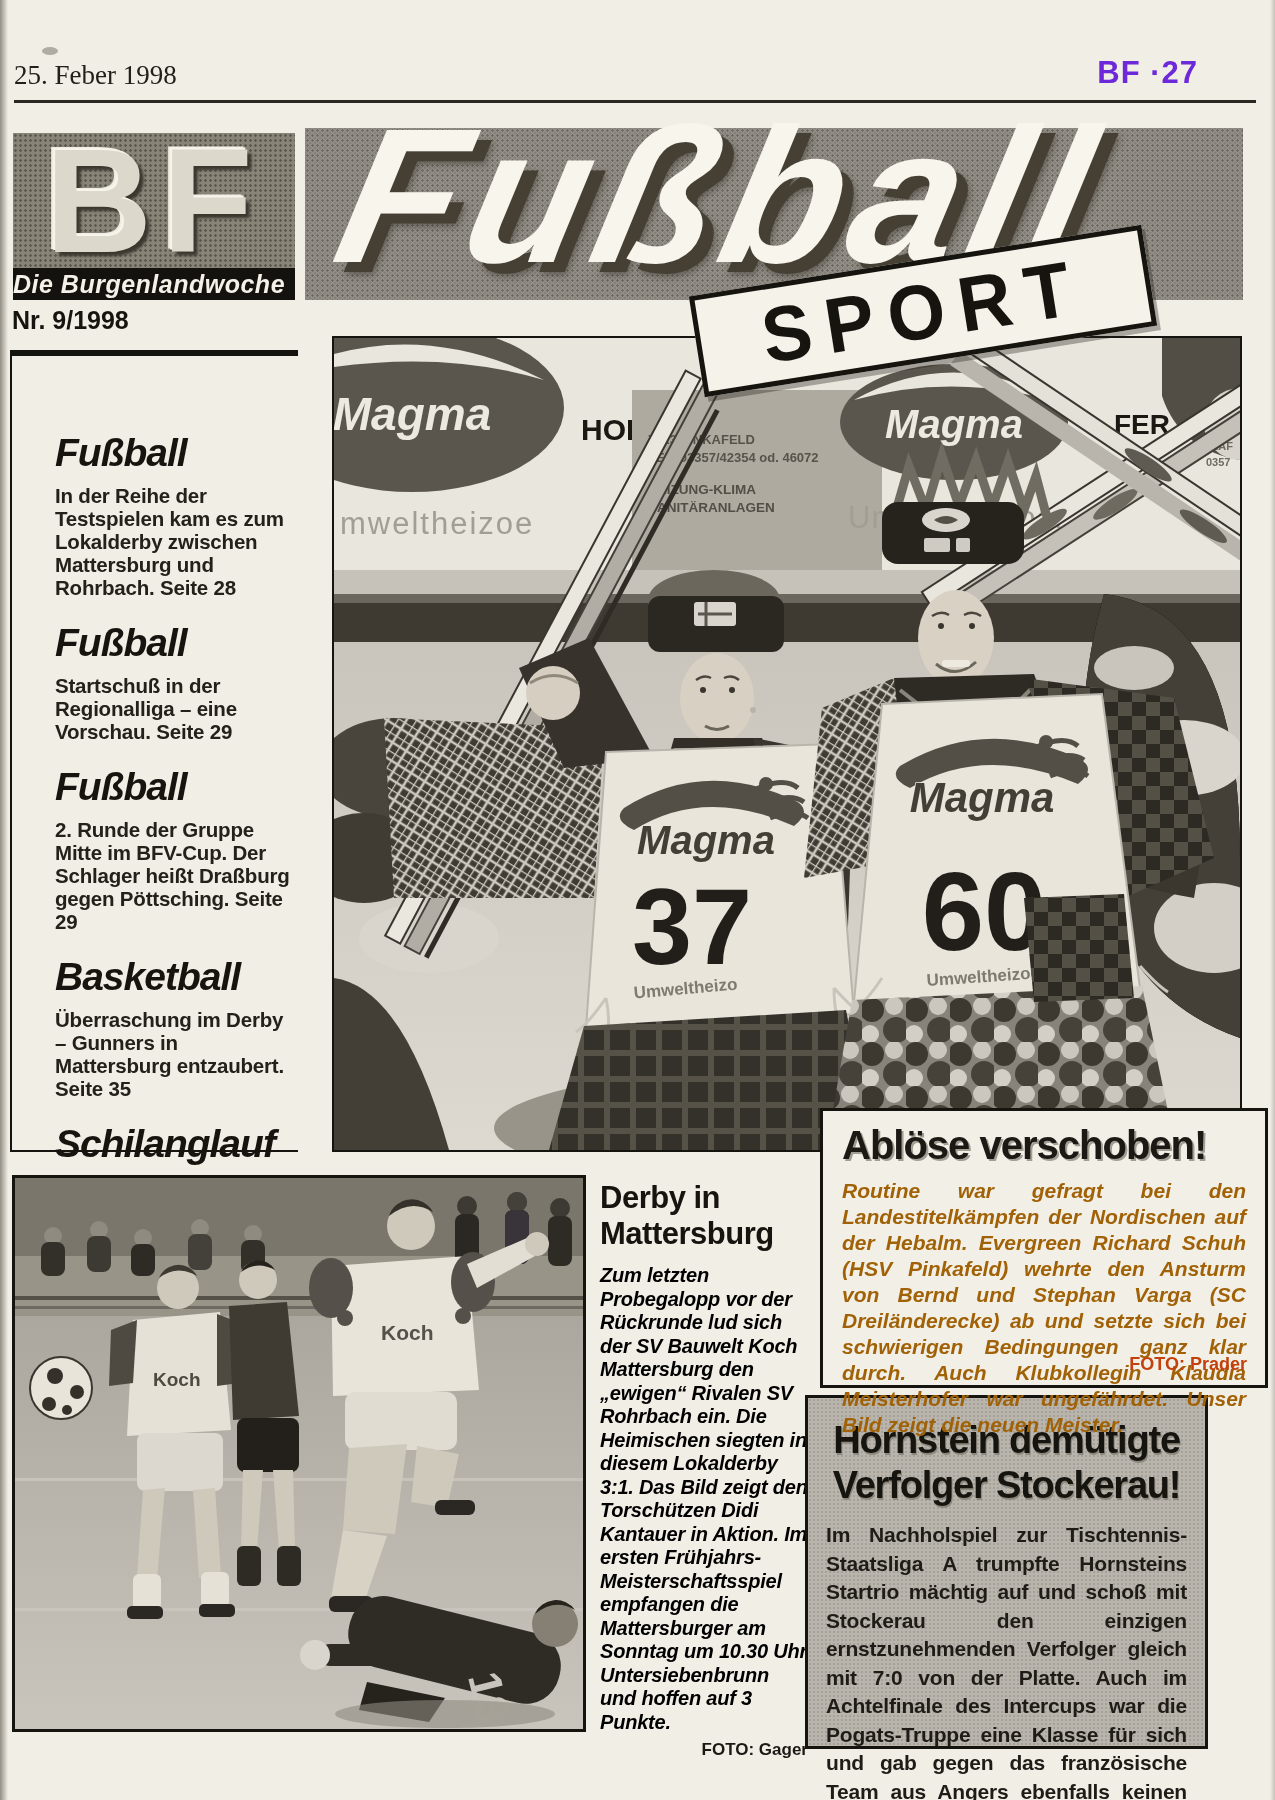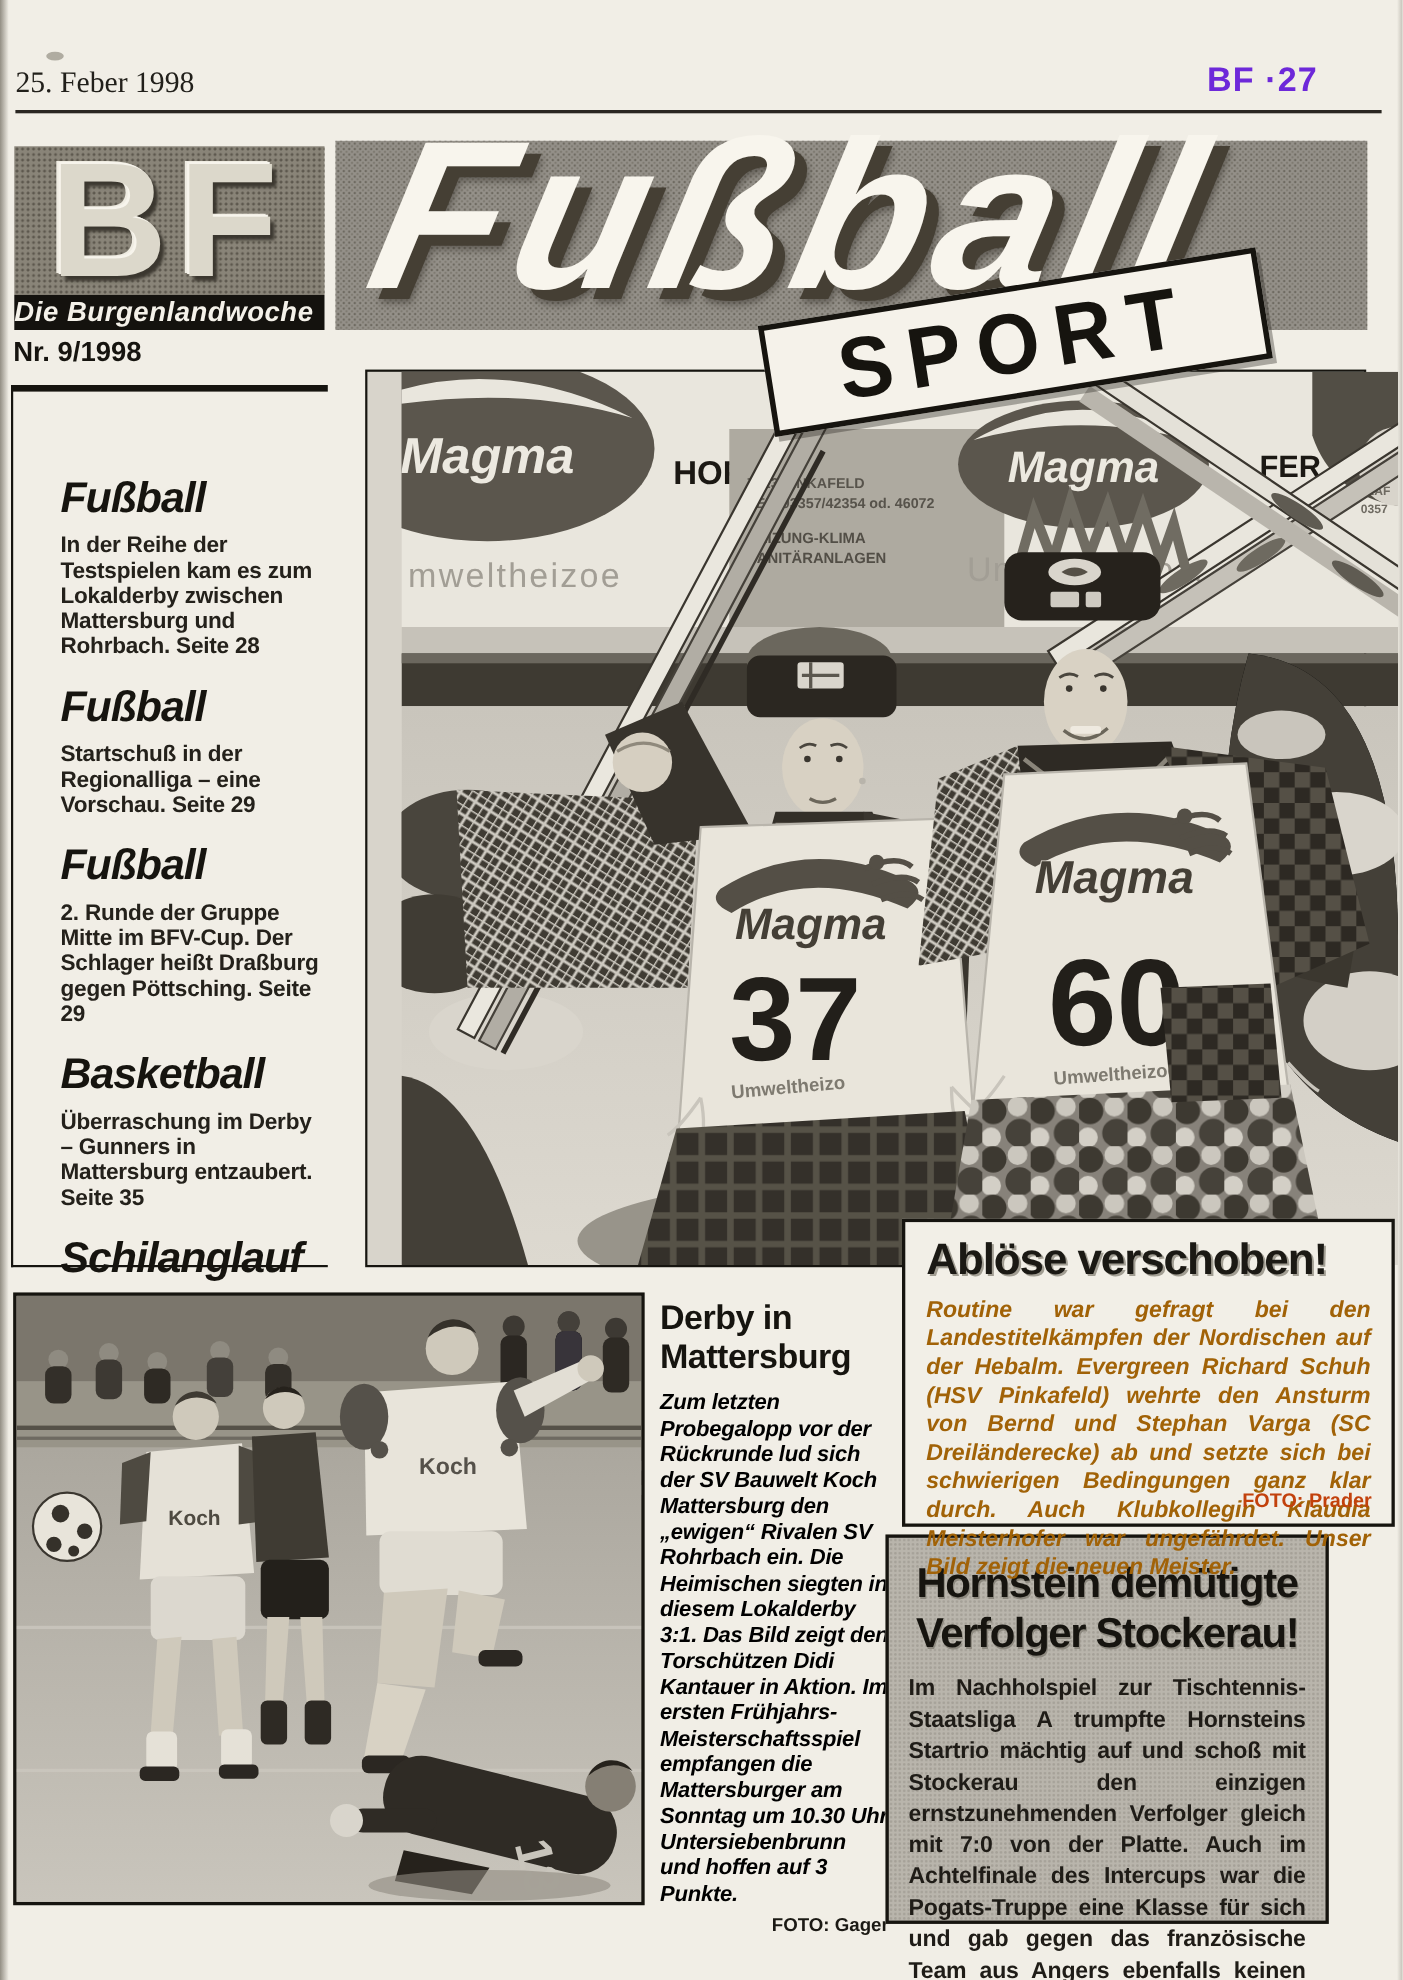--- a/index.html
+++ b/index.html
@@ -40,21 +40,21 @@
   .issue{left:12px;top:306px;font-size:25px;font-weight:900;color:#16140f;}
   
   .sidebar{left:10px;top:350px;width:288px;height:802px;box-sizing:border-box;
     border-top:6px solid #16140f;border-left:2px solid #16140f;border-bottom:2px solid #16140f;
     padding:74px 6px 0 43px;}
   .sb-h{font-size:39px;font-weight:900;font-style:italic;letter-spacing:-1px;line-height:46px;
     color:#16140f;margin:0 0 8px 0;}
   .sb-t{font-size:20.5px;font-weight:700;line-height:23px;color:#24211b;margin:0 0 21px 0;letter-spacing:-.2px;}
   
   .ski-photo{left:332px;top:336px;width:910px;height:816px;box-sizing:border-box;border:2px solid #16140f;
-    background:#d8d4cb;z-index:5;padding-left:31px;}
+    background:#d8d4cb;z-index:5;}
   .ski-photo svg,.soccer-photo svg{display:block;font-family:"Liberation Sans",sans-serif;}
   
   .abloese{left:820px;top:1108px;width:448px;height:280px;box-sizing:border-box;background:#f2efe7;
     border:3px solid #16140f;z-index:30;padding:12px 19px 10px 19px;}
   .ab-h{font-size:40px;font-weight:900;letter-spacing:-1px;color:#1b1914;margin:0 0 10px 0;
     text-shadow:2px 2px 0 #a29e93;}
   .ab-b{font-size:21px;font-weight:700;font-style:italic;line-height:26px;color:#a16207;
     text-align:justify;margin:0;}
   .ab-credit{position:absolute;right:18px;bottom:10px;font-size:18px;font-weight:900;font-style:normal;color:#c2410c;}
   

